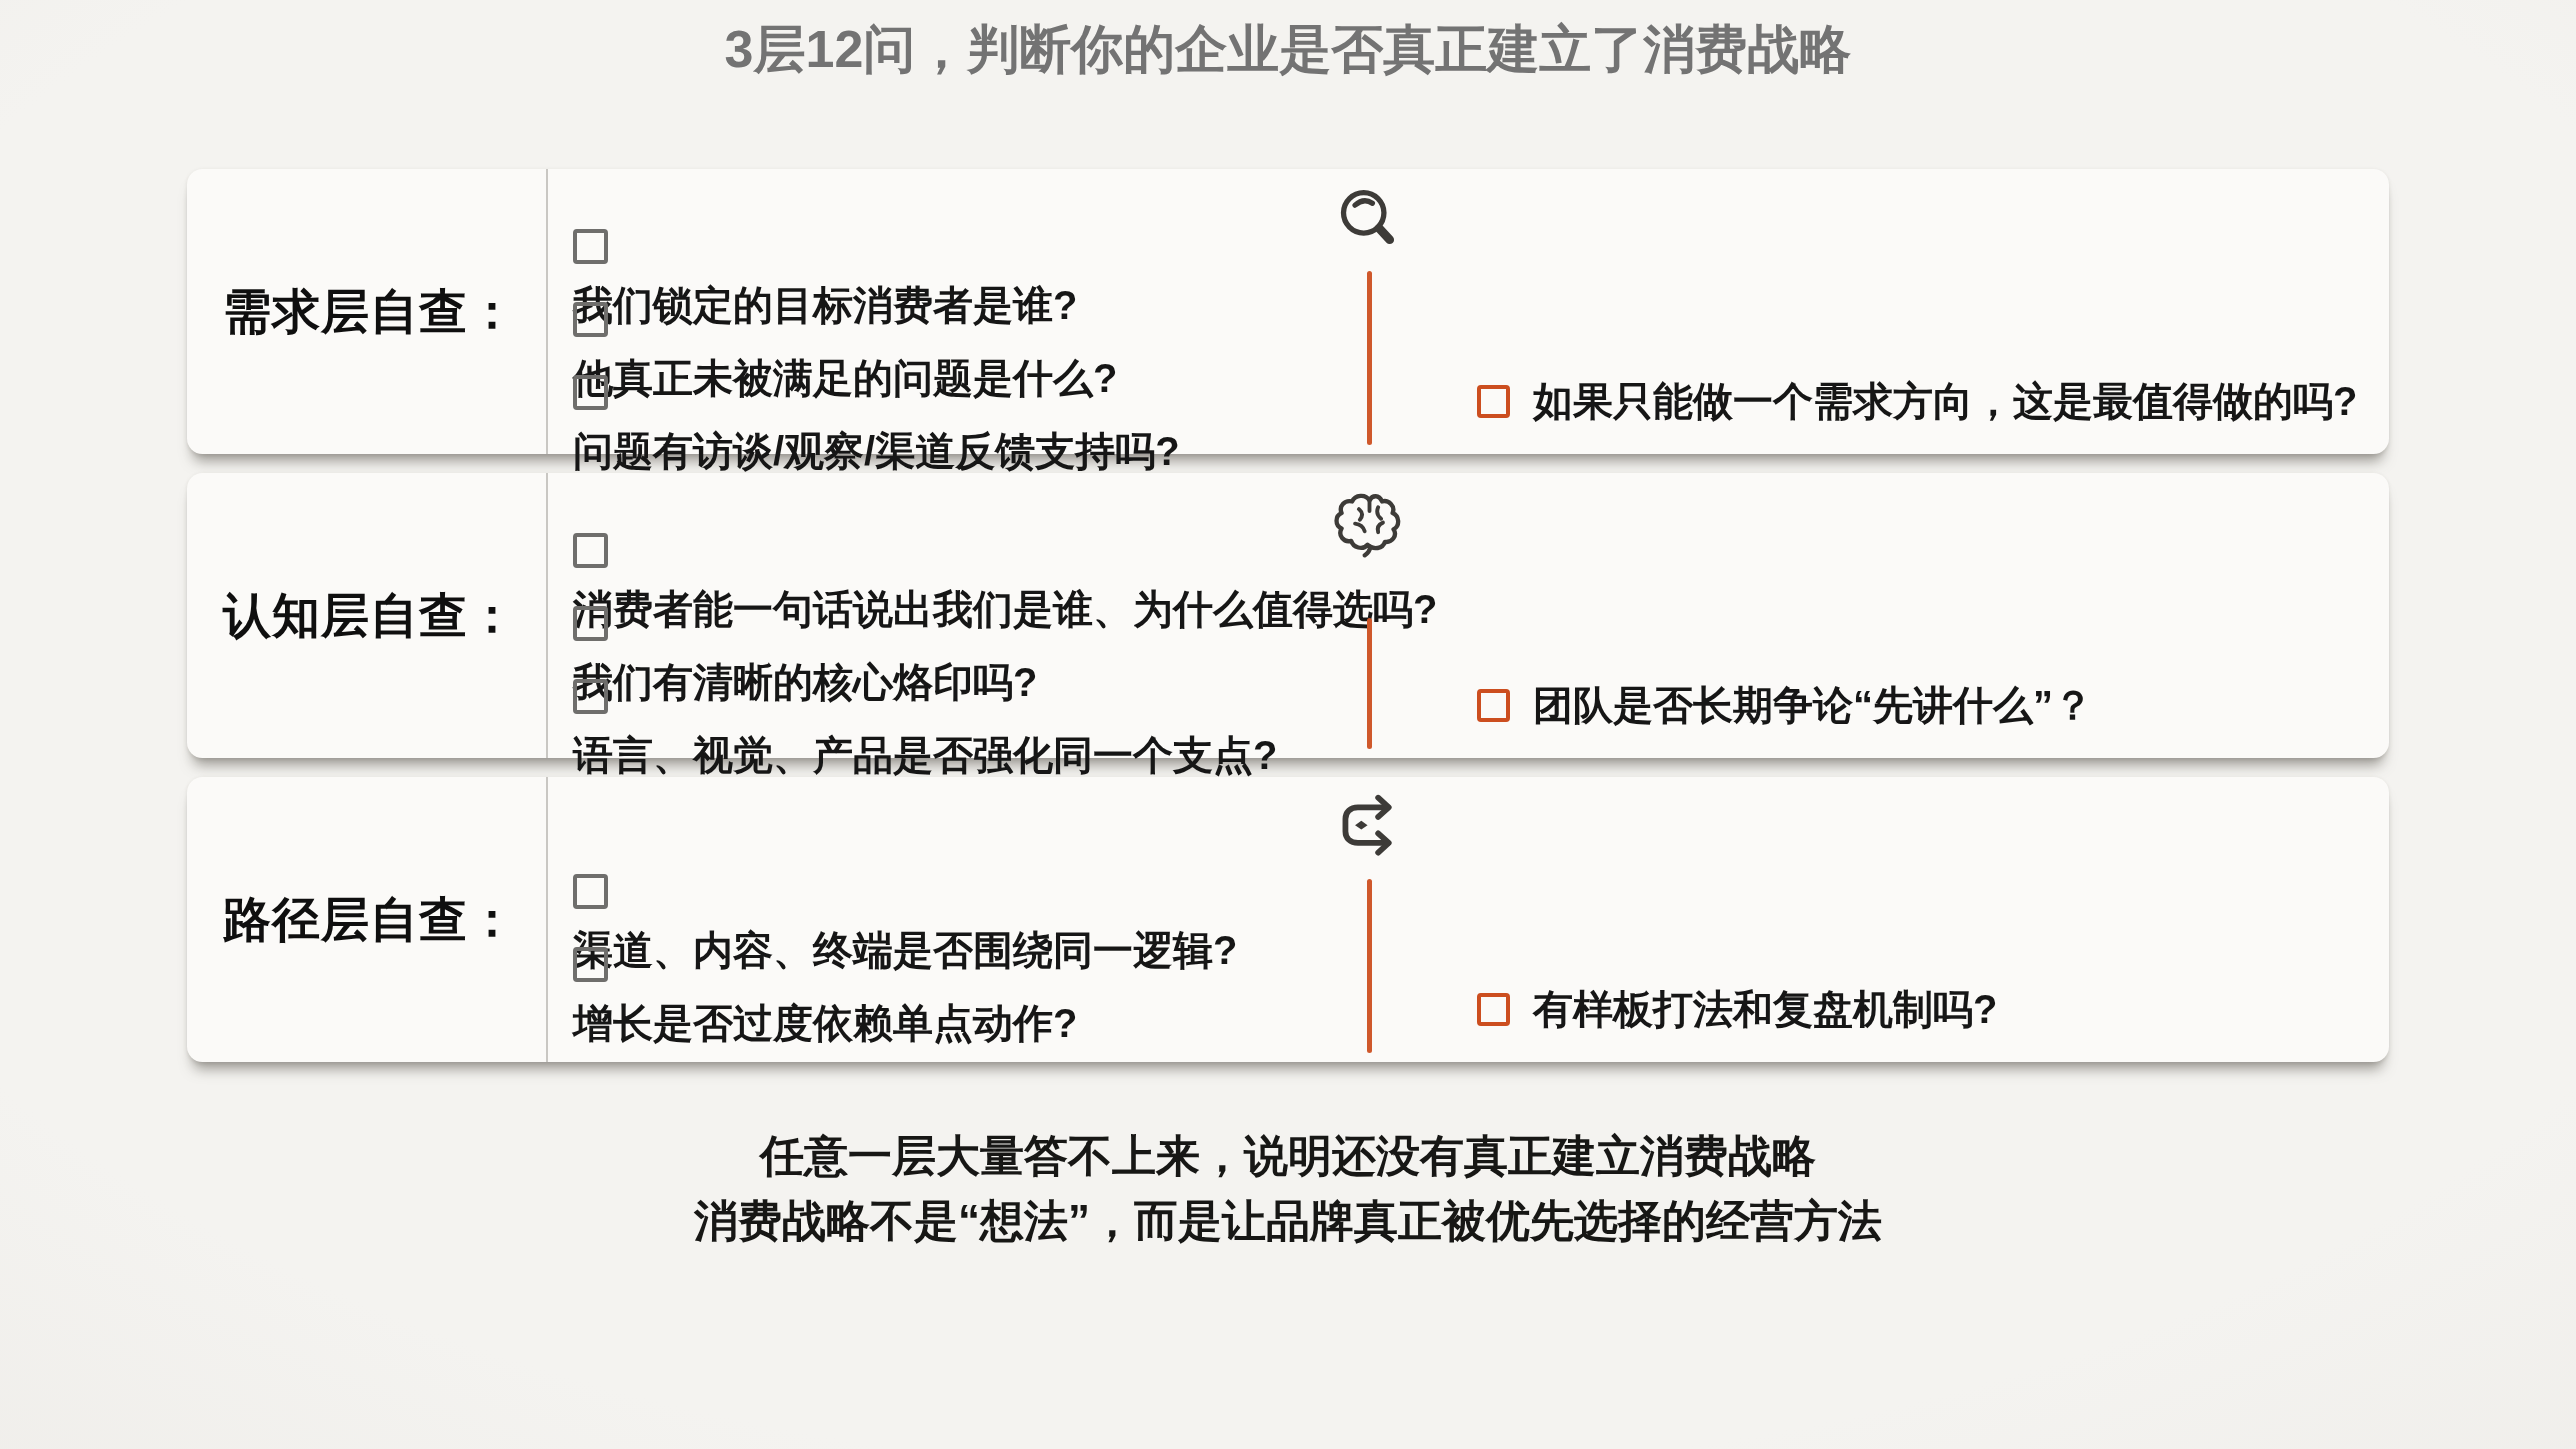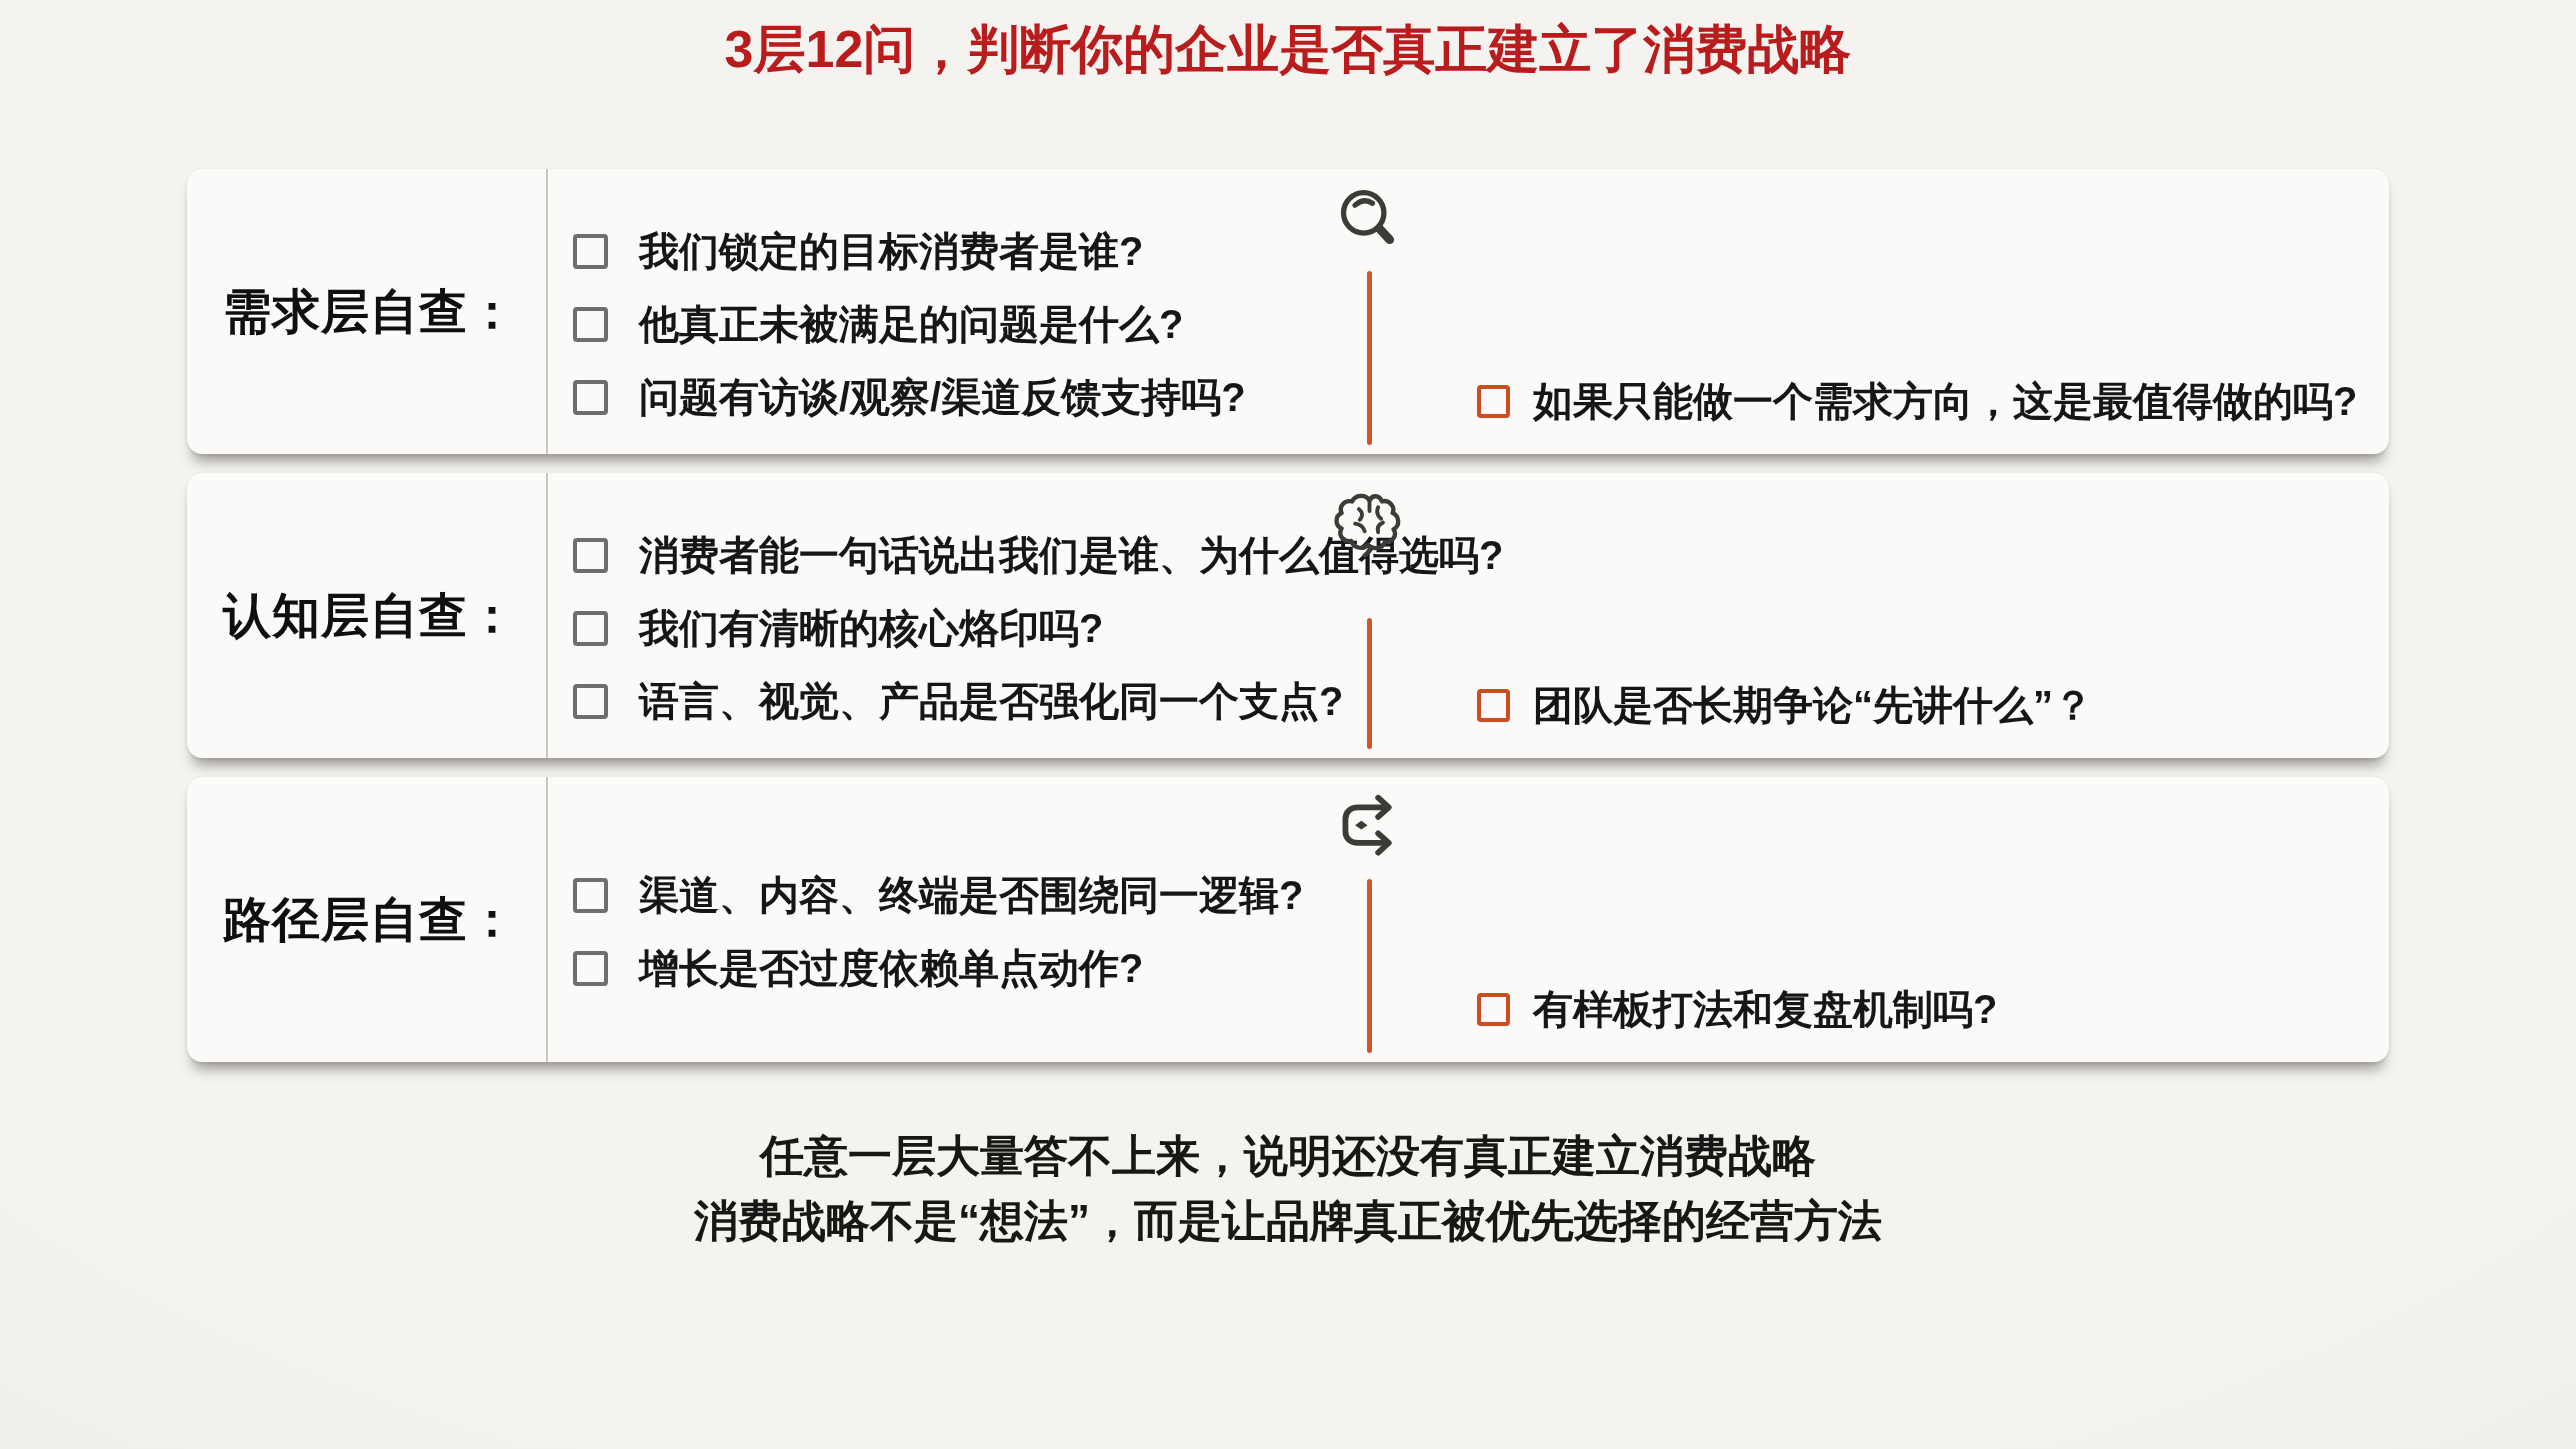--- a/index.html
+++ b/index.html
@@ -27,21 +27,21 @@
     font-weight:900;
     color:var(--accent);
     letter-spacing:3.9px;
   }
   .page-subtitle{
     margin-top:17.4px;
     text-align:center;
     font-size:52px;
     line-height:1.25;
     font-weight:800;
-    color:#b91c1c;
+    color:#737373;
   }
 
   .cards{width:2202px;margin:87px auto 0;}
   .card{
     position:relative;
     height:285px;
     margin-bottom:19px;
     background:#fbfaf8;
     border-radius:15.4px;
     box-shadow:0 13.5px 12.5px -6.8px rgba(90,85,78,.55), 0 1.9px 3.9px rgba(120,115,108,.18);
@@ -56,21 +56,21 @@
   .label-sep{
     position:absolute;left:359px;top:0;bottom:0;width:1.9px;
     background:#c9c7c3;
   }
   .checklist{
     position:absolute;left:386px;top:0;bottom:0;
     display:flex;flex-direction:column;justify-content:center;
     gap:29px;padding-top:25px;
     list-style:none;
   }
-  .check-row{display:flex;align-items:center;gap:31px;height:44px;white-space:nowrap;}
+  .check-row{display:flex;gap:14px;height:44px;white-space:nowrap;flex-direction:column;}
   .cb{
     width:35px;height:35px;flex:0 0 auto;
     border:4.8px solid var(--cb-gray);
     border-radius:3.9px;background:transparent;
   }
   .cb--orange{border-color:var(--cb-orange);width:33px;height:33px;}
   .q-text{font-size:40px;font-weight:700;color:var(--ink);}
 
   .level-icon{
     position:absolute;left:1144px;top:13.5px;width:77px;height:77px;

